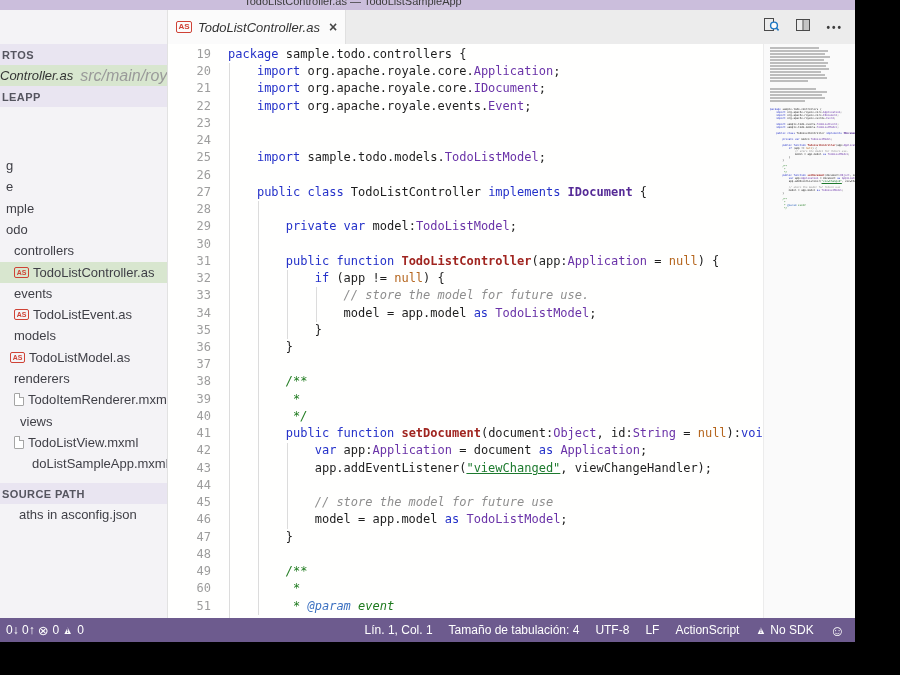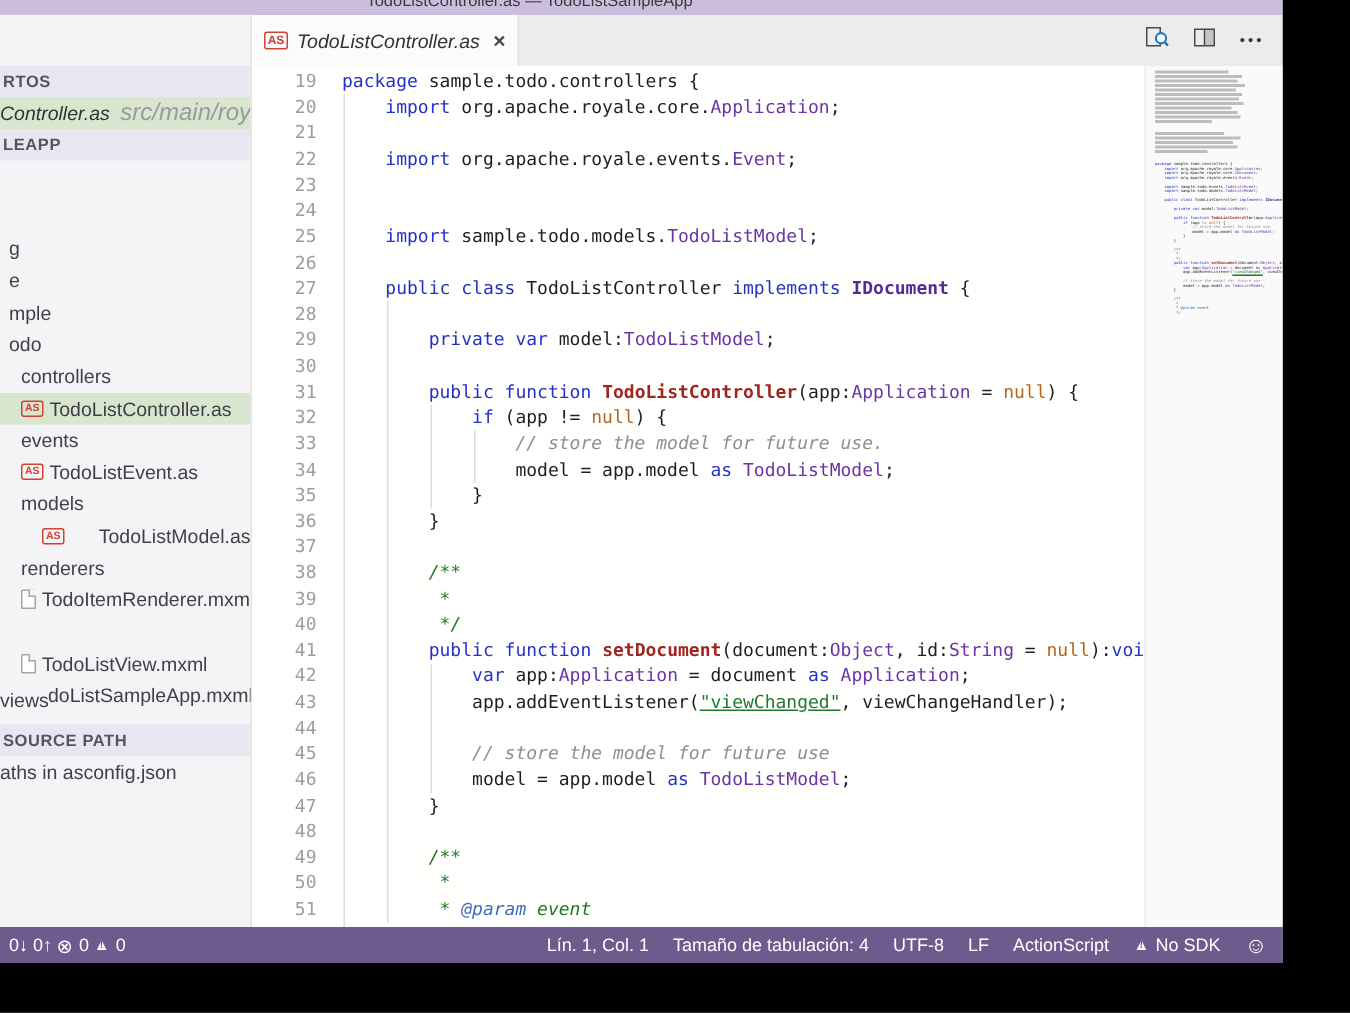--- a/index.html
+++ b/index.html
@@ -130,47 +130,47 @@
           <div class="sb-item" style="top: 272.8px; padding-left: 14px;">
             <span class="">events</span>
           </div>
           <div class="sb-item" style="top: 294.1px; padding-left: 14px;">
             <span class="ic-as">AS</span>
             <span class="lbl">TodoListEvent.as</span>
           </div>
           <div class="sb-item" style="top: 315.4px; padding-left: 14px;">
             <span class="">models</span>
           </div>
-          <div class="sb-item" style="top: 336.7px; padding-left: 28px; justify-content: space-between;">
+          <div class="sb-item" style="top: 336.7px; padding-left: 10px;">
             <span class="ic-as">AS</span>
             <span class="lbl">TodoListModel.as</span>
           </div>
           <div class="sb-item" style="top: 358px; padding-left: 14px;">
             <span class="">renderers</span>
           </div>
           <div class="sb-item" style="top: 379.3px; padding-left: 14px;">
             <span class="ic-mxml"></span>
             <span class="lbl">TodoItemRenderer.mxml</span>
           </div>
-          <div class="sb-item" style="top: 400.6px; padding-left: 0; margin-top: 45px;">
+          <div class="sb-item" style="top: 400.6px; padding-left: 20px;">
             <span class="">views</span>
           </div>
           <div class="sb-item" style="top: 421.9px; padding-left: 14px;">
             <span class="ic-mxml"></span>
             <span class="lbl">TodoListView.mxml</span>
           </div>
           <div class="sb-item" style="top: 443.2px; padding-left: 0px; margin-left: 32px;">
             <span class="">doListSampleApp.mxml</span>
           </div>
         </div>
 
       <div class="sb-abs sb-header" style="top:473px;">
         <span>SOURCE PATH</span>
       </div>
-      <div class="sb-abs" style="top:494px;">
+      <div class="sb-abs" style="top:494px;margin-left:19px;">
         <span>aths in asconfig.json</span>
       </div>
     </div>
 
     <div class="tabstrip">
       <div class="tab">
         <span class="ic-as tab-as">AS</span>
         <span class="tab-label">TodoListController.as</span>
         <span class="tab-close">×</span>
       </div>
@@ -198,20 +198,21 @@
           <div class="code-line">
             <span class="ln">19</span>
             <span class="lc"><span class="tk-k">package</span><span class="tk-p"> sample.todo.controllers {</span></span>
           </div>
           <div class="code-line">
             <span class="ln">20</span>
             <span class="lc"><span class="tk-p">    </span><span class="tk-k">import</span><span class="tk-p"> org.apache.royale.core.</span><span class="tk-t">Application</span><span class="tk-p">;</span></span>
           </div>
           <div class="code-line">
             <span class="ln">21</span>
+            <span class="lc"><span class="tk-p">    </span><span class="tk-k">import</span><span class="tk-p"> org.apache.royale.core.</span><span class="tk-t">IDocument</span><span class="tk-p">;</span></span>
           </div>
           <div class="code-line">
             <span class="ln">22</span>
             <span class="lc"><span class="tk-p">    </span><span class="tk-k">import</span><span class="tk-p"> org.apache.royale.events.</span><span class="tk-t">Event</span><span class="tk-p">;</span></span>
           </div>
           <div class="code-line">
             <span class="ln">23</span>
             <span class="lc"></span>
           </div>
           <div class="code-line">
@@ -311,21 +312,21 @@
           </div>
           <div class="code-line">
             <span class="ln">48</span>
             <span class="lc"></span>
           </div>
           <div class="code-line">
             <span class="ln">49</span>
             <span class="lc"><span class="tk-p">        </span><span class="tk-d">/**</span></span>
           </div>
           <div class="code-line">
-            <span class="ln">50</span>
+            <span class="ln">60</span>
             <span class="lc"><span class="tk-p">         </span><span class="tk-d">*</span></span>
           </div>
           <div class="code-line">
             <span class="ln">51</span>
             <span class="lc"><span class="tk-p">         </span><span class="tk-d">* </span><span class="tk-dk">@param</span><span class="tk-d"> event</span></span>
           </div>
           <div class="code-line">
             <span class="ln">52</span>
             <span class="lc"><span class="tk-p">         </span><span class="tk-d">*/</span></span>
           </div>

